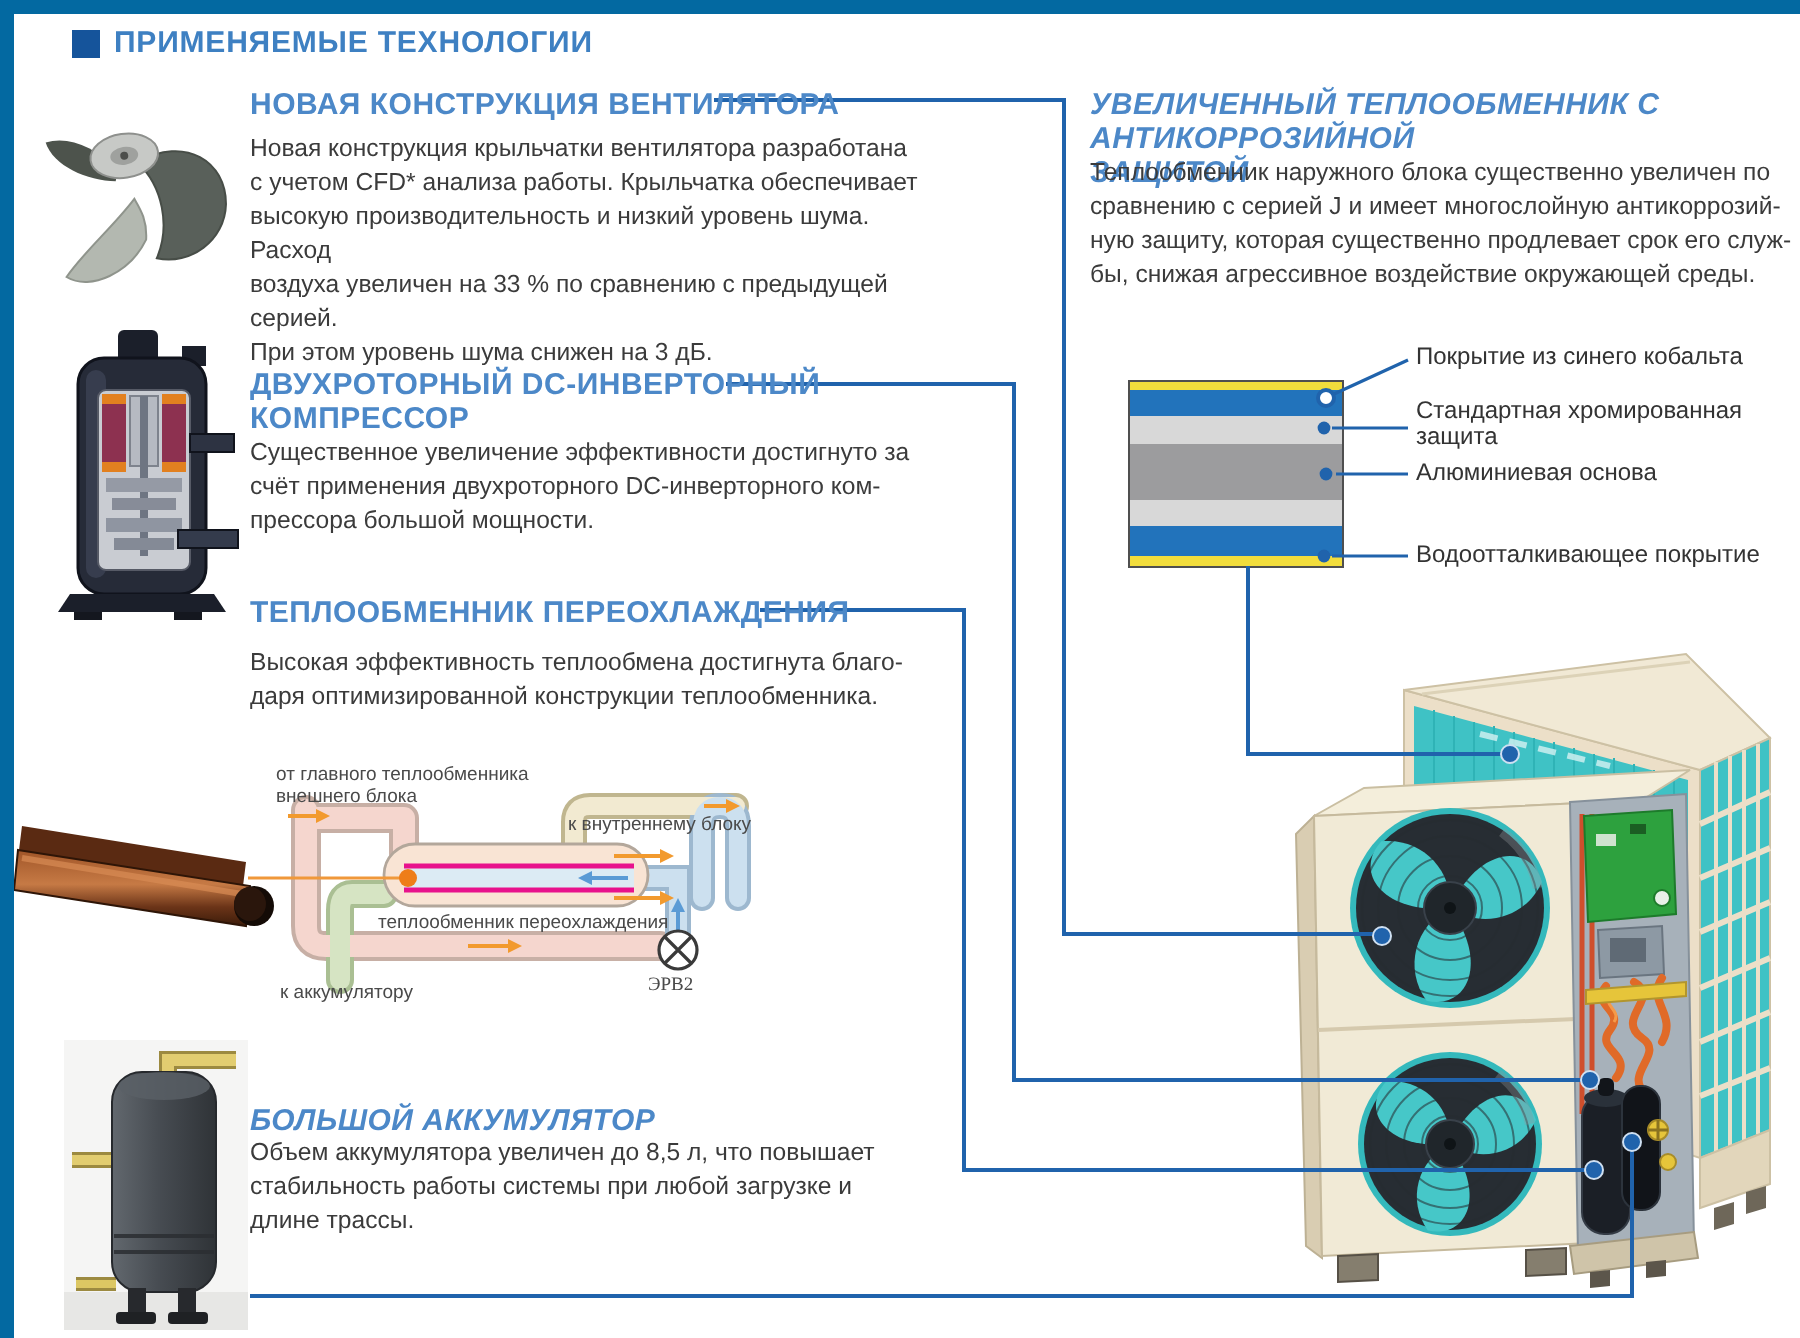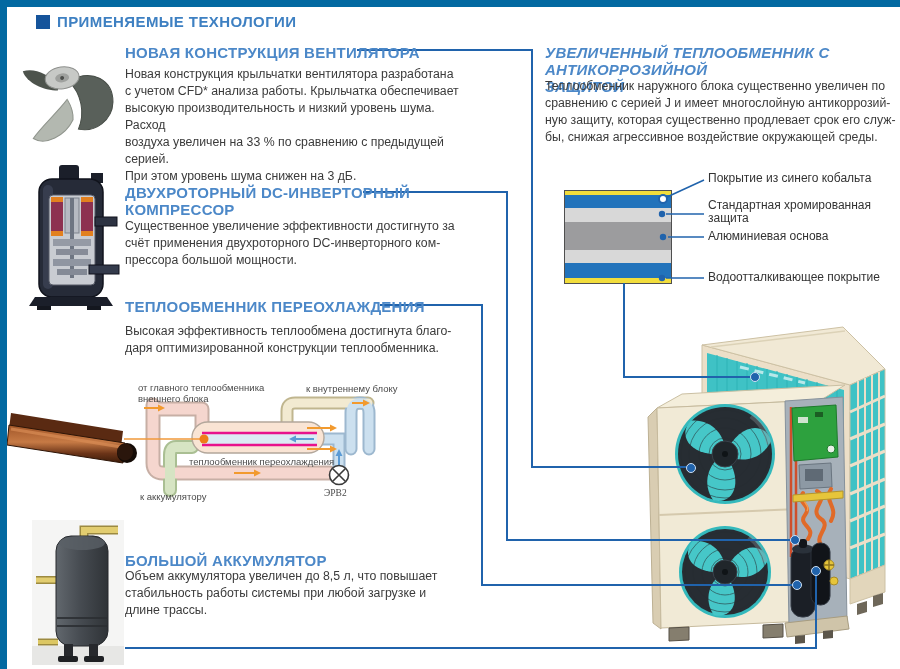--- a/index.html
+++ b/index.html
@@ -49,21 +49,21 @@
   <div class="abs sec-h pre" style="left:118px;top:177px;">ДВУХРОТОРНЫЙ DC-ИНВЕРТОРНЫЙ
 КОМПРЕССОР</div>
   <div class="abs body-t pre" style="left:118px;top:211px;width:345px;">Существенное увеличение эффективности достигнуто за
 счёт применения двухроторного DC-инверторного ком-
 прессора большой мощности.</div>
 
   <div class="abs sec-h" style="left:118px;top:291px;">ТЕПЛООБМЕННИК ПЕРЕОХЛАЖДЕНИЯ</div>
   <div class="abs body-t pre" style="left:118px;top:316px;width:345px;">Высокая эффективность теплообмена достигнута благо-
 даря оптимизированной конструкции теплообменника.</div>
 
-  <div class="abs sec-h" style="left:118px;top:545px;">БОЛЬШОЙ АККУМУЛЯТОР</div>
+  <div class="abs sec-h" style="left:118px;top:545px;font-style:italic;">БОЛЬШОЙ АККУМУЛЯТОР</div>
   <div class="abs body-t pre" style="left:118px;top:561px;width:345px;">Объем аккумулятора увеличен до 8,5 л, что повышает
 стабильность работы системы при любой загрузке и
 длине трассы.</div>
 
   <div class="abs sec-h pre" style="left:538px;top:37px;font-style:italic;">УВЕЛИЧЕННЫЙ ТЕПЛООБМЕННИК С АНТИКОРРОЗИЙНОЙ
 ЗАЩИТОЙ</div>
   <div class="abs body-t pre" style="left:538px;top:71px;width:360px;">Теплообменник наружного блока существенно увеличен по
 сравнению с серией J и имеет многослойную антикоррозий-
 ную защиту, которая существенно продлевает срок его служ-
 бы, снижая агрессивное воздействие окружающей среды.</div>
@@ -186,21 +186,21 @@
 
     <circle cx="277" cy="100" r="9.5" fill="#ffffff" stroke="#3a3a3a" stroke-width="1.6"></circle>
     <path d="M270.5,93.5 L283.5,106.5 M283.5,93.5 L270.5,106.5" stroke="#3a3a3a" stroke-width="1.6"></path>
 
     <path d="M62,64 H142" stroke="#f0983a" stroke-width="1.5"></path>
     <circle cx="142" cy="64" r="4.5" fill="#ee7d18"></circle>
   </svg>
 
   <div class="abs dlabel pre" style="left:131px;top:375px;">от главного теплообменника
 внешнего блока</div>
-  <div class="abs dlabel" style="left:277px;top:376px;margin-left:22px;">к внутреннему блоку</div>
+  <div class="abs dlabel" style="left:277px;top:400px;">к внутреннему блоку</div>
   <div class="abs dlabel" style="left:182px;top:449px;">теплообменник переохлаждения</div>
   <div class="abs dlabel" style="left:133px;top:484px;">к аккумулятору</div>
   <div class="abs dlabel" style="left:317px;top:481px;font-family:Liberation Serif, serif;">ЭРВ2</div>
 
   <svg class="abs illus" style="left:25px;top:513px;" width="92" height="147" viewBox="0 0 92 147">
     <defs>
       <linearGradient id="acc" x1="0" y1="0" x2="1" y2="0">
         <stop offset="0" stop-color="#62686e"></stop>
           <stop offset="0.45" stop-color="#474c52"></stop>
           <stop offset="1" stop-color="#2f3337"></stop>

